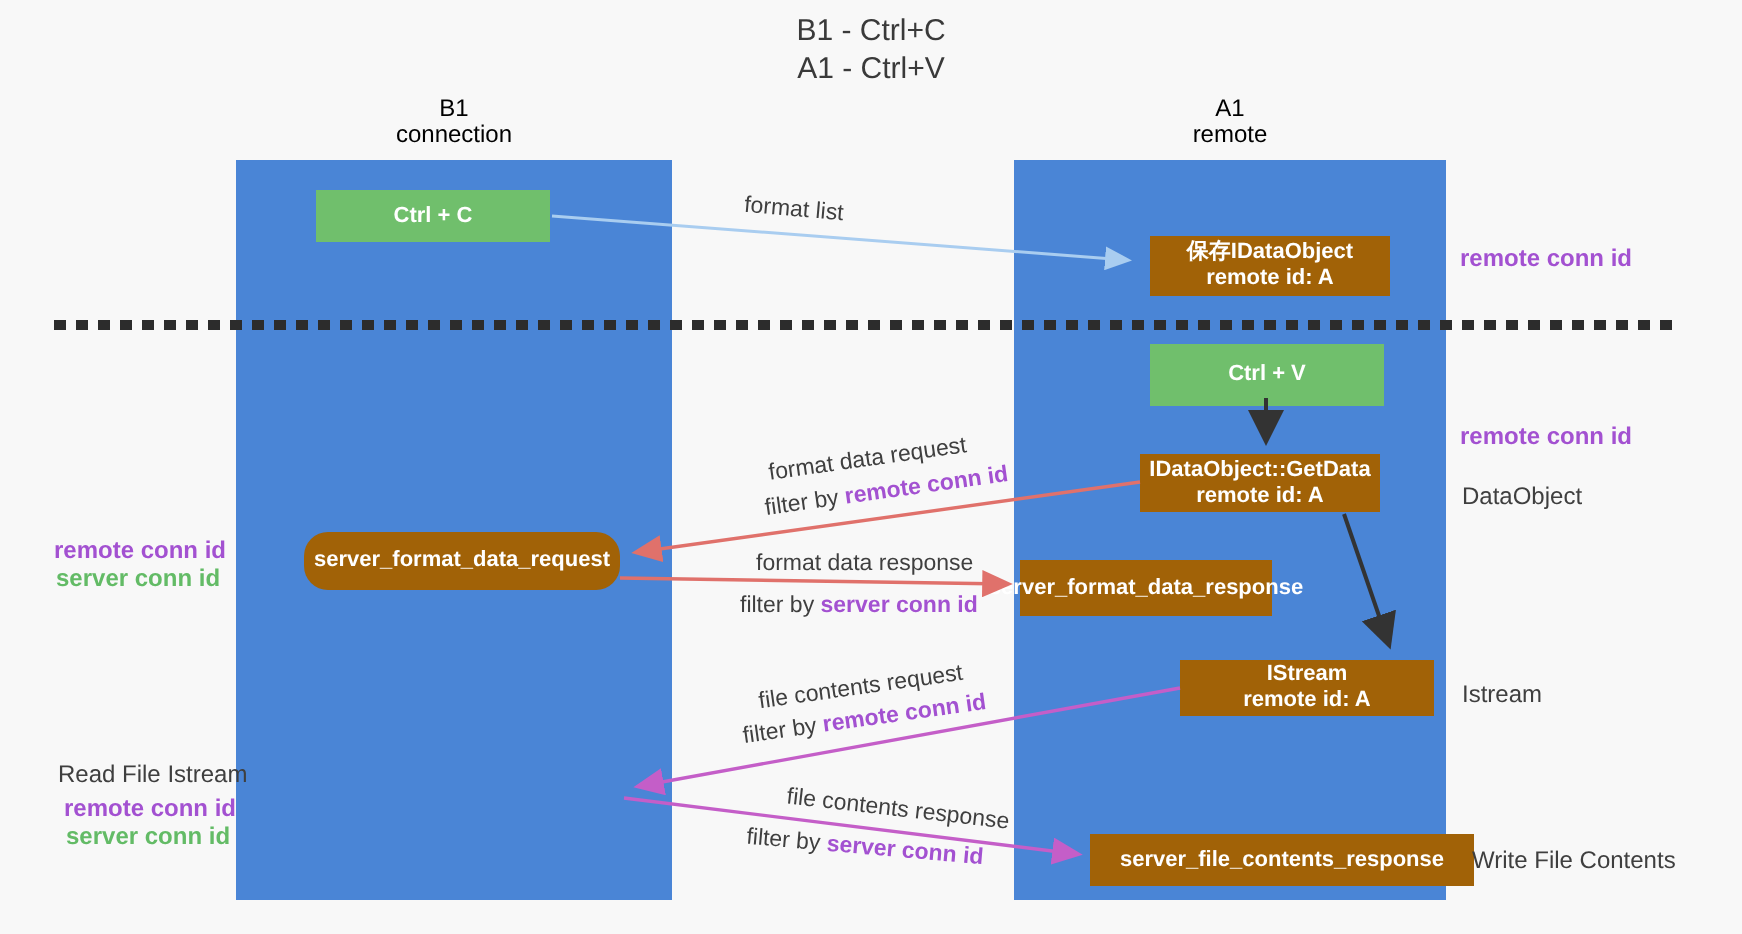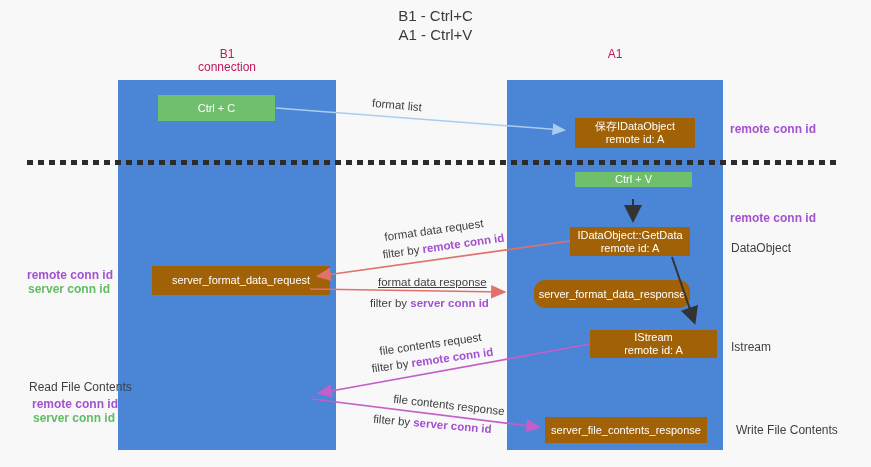--- a/index.html
+++ b/index.html
@@ -1,23 +1,23 @@
 <!DOCTYPE html>
 <html><head>
 <meta charset="utf-8">
 <style>
   html,body{margin:0;padding:0;background:#f8f8f8;}
   .canvas{position:relative;width:871px;height:467px;background:#f8f8f8;
     font-family:"Liberation Sans",sans-serif;color:#3f3f3f;overflow:hidden;}
   .title{position:absolute;left:0;top:6px;width:871px;text-align:center;
     font-size:15px;line-height:19px;color:#3a3a3a;z-index:6;}
-  .col-header{position:absolute;text-align:center;font-size:12px;line-height:13px;color:#be185d;z-index:6;}
+  .col-header{position:absolute;text-align:center;font-size:12px;line-height:13px;color:#000000;z-index:6;}
   .col{position:absolute;background:#4a85d6;z-index:1;}
   .node{position:absolute;display:flex;flex-direction:column;align-items:center;justify-content:center;
-    color:#ffffff;font-size:11px;line-height:13px;text-align:center;z-index:2;white-space:nowrap;}
+    color:#ffffff;font-size:11px;line-height:13px;text-align:center;z-index:2;white-space:nowrap;font-weight:bold;}
   .green{background:#70bf6c;}
   .orange{background:#a16207;}
   .dashed{position:absolute;left:27px;top:160px;width:812px;height:5px;z-index:5;
     background:repeating-linear-gradient(90deg,#2c2c2c 0 6px,transparent 6px 11px);}
   .lbl{position:absolute;font-size:11.5px;white-space:nowrap;z-index:6;color:#3f3f3f;}
   .b-purple{color:#a351d1;font-weight:bold;}
   .b-green{color:#63bb66;font-weight:bold;}
   .side{font-size:12px;}
   svg.arrows{position:absolute;left:0;top:0;z-index:3;pointer-events:none;}
 </style>
@@ -30,53 +30,54 @@
     <div>B1 - Ctrl+C</div>
     <div>A1 - Ctrl+V</div>
   </div>
 
   <div class="col-header" style="left:118px;top:48px;width:218px;">
     <div>B1</div>
     <div>connection</div>
   </div>
   <div class="col-header" style="left:507px;top:48px;width:216px;">
     <div>A1</div>
+    <div>remote</div>
   </div>
 
   <div class="col" style="left:118px;top:80px;width:218px;height:370px;"></div>
   <div class="col" style="left:507px;top:80px;width:216px;height:370px;"></div>
 
   <div class="dashed"></div>
 
   <div class="node green" style="left:158px;top:95px;width:117px;height:26px;">
     <span>Ctrl + C</span>
   </div>
-  <div class="node green" style="left:575px;top:172px;width:117px;height:15px;">
+  <div class="node green" style="left:575px;top:172px;width:117px;height:31px;">
     <span>Ctrl + V</span>
   </div>
 
   <div class="node orange" style="left:575px;top:118px;width:120px;height:30px;">
     <span>保存IDataObject</span>
     <span>remote id: A</span>
   </div>
   <div class="node orange" style="left:570px;top:227px;width:120px;height:29px;">
     <span>IDataObject::GetData</span>
     <span>remote id: A</span>
   </div>
-  <div class="node orange" style="left:152px;top:266px;width:178px;height:29px;">
+  <div class="node orange" style="left:152px;top:266px;width:158px;height:29px;border-radius:12px;">
     <span>server_format_data_request</span>
   </div>
-  <div class="node orange" style="left:534px;top:280px;width:156px;height:28px;border-radius:11px;">
+  <div class="node orange" style="left:510px;top:280px;width:126px;height:28px;">
     <span>server_format_data_response</span>
   </div>
   <div class="node orange" style="left:590px;top:330px;width:127px;height:28px;">
     <span>IStream</span>
     <span>remote id: A</span>
   </div>
-  <div class="node orange" style="left:545px;top:417px;width:162px;height:26px;">
+  <div class="node orange" style="left:545px;top:417px;width:192px;height:26px;">
     <span>server_file_contents_response</span>
   </div>
 
   <svg class="arrows" width="871" height="467">
     <defs>
       <marker id="m-blue" markerWidth="9" markerHeight="8" refX="7" refY="4" orient="auto">
         <path d="M0,0 L9,4 L0,8 z" fill="#a9cdf0"></path>
       </marker>
       <marker id="m-black" markerWidth="9" markerHeight="9" refX="7" refY="4.5" orient="auto">
         <path d="M0,0 L9,4.5 L0,9 z" fill="#333333"></path>
@@ -95,34 +96,34 @@
     <line x1="310" y1="289" x2="503" y2="292" stroke="#e0716b" stroke-width="1.7" marker-end="url(#m-salmon)"></line>
     <line x1="590" y1="344" x2="320" y2="393" stroke="#c45ec8" stroke-width="1.7" marker-end="url(#m-magenta)"></line>
     <line x1="312" y1="399" x2="538" y2="427" stroke="#c45ec8" stroke-width="1.7" marker-end="url(#m-magenta)"></line>
   </svg>
 
   <span class="lbl" style="left:372px;top:99px;transform:rotate(5deg);">format list</span>
 
   <span class="lbl" style="left:384px;top:224px;transform:rotate(-8deg);">format data request</span>
   <span class="lbl" style="left:382px;top:240px;transform:rotate(-8deg);"><span>filter by </span><span class="b-purple">remote conn id</span></span>
 
-  <span class="lbl" style="left:378px;top:276px;text-decoration:underline;">format data response</span>
+  <span class="lbl" style="left:378px;top:276px;">format data response</span>
   <span class="lbl" style="left:370px;top:297px;"><span>filter by </span><span class="b-purple">server conn id</span></span>
 
   <span class="lbl" style="left:379px;top:338px;transform:rotate(-8deg);">file contents request</span>
   <span class="lbl" style="left:371px;top:354px;transform:rotate(-8deg);"><span>filter by </span><span class="b-purple">remote conn id</span></span>
 
   <span class="lbl" style="left:393px;top:399px;transform:rotate(6.5deg);">file contents response</span>
   <span class="lbl" style="left:373px;top:418px;transform:rotate(5deg);"><span>filter by </span><span class="b-purple">server conn id</span></span>
 
   <span class="lbl side b-purple" style="left:730px;top:122px;">remote conn id</span>
   <span class="lbl side b-purple" style="left:730px;top:211px;">remote conn id</span>
   <span class="lbl side" style="left:731px;top:241px;">DataObject</span>
   <span class="lbl side" style="left:731px;top:340px;">Istream</span>
   <span class="lbl side" style="left:736px;top:423px;">Write File Contents</span>
 
   <span class="lbl side b-purple" style="left:27px;top:268px;">remote conn id</span>
   <span class="lbl side b-green" style="left:28px;top:282px;">server conn id</span>
-  <span class="lbl side" style="left:29px;top:380px;">Read File Contents</span>
+  <span class="lbl side" style="left:29px;top:380px;">Read File Istream</span>
   <span class="lbl side b-purple" style="left:32px;top:397px;">remote conn id</span>
   <span class="lbl side b-green" style="left:33px;top:411px;">server conn id</span>
 
 </div>
 
 </body></html>

